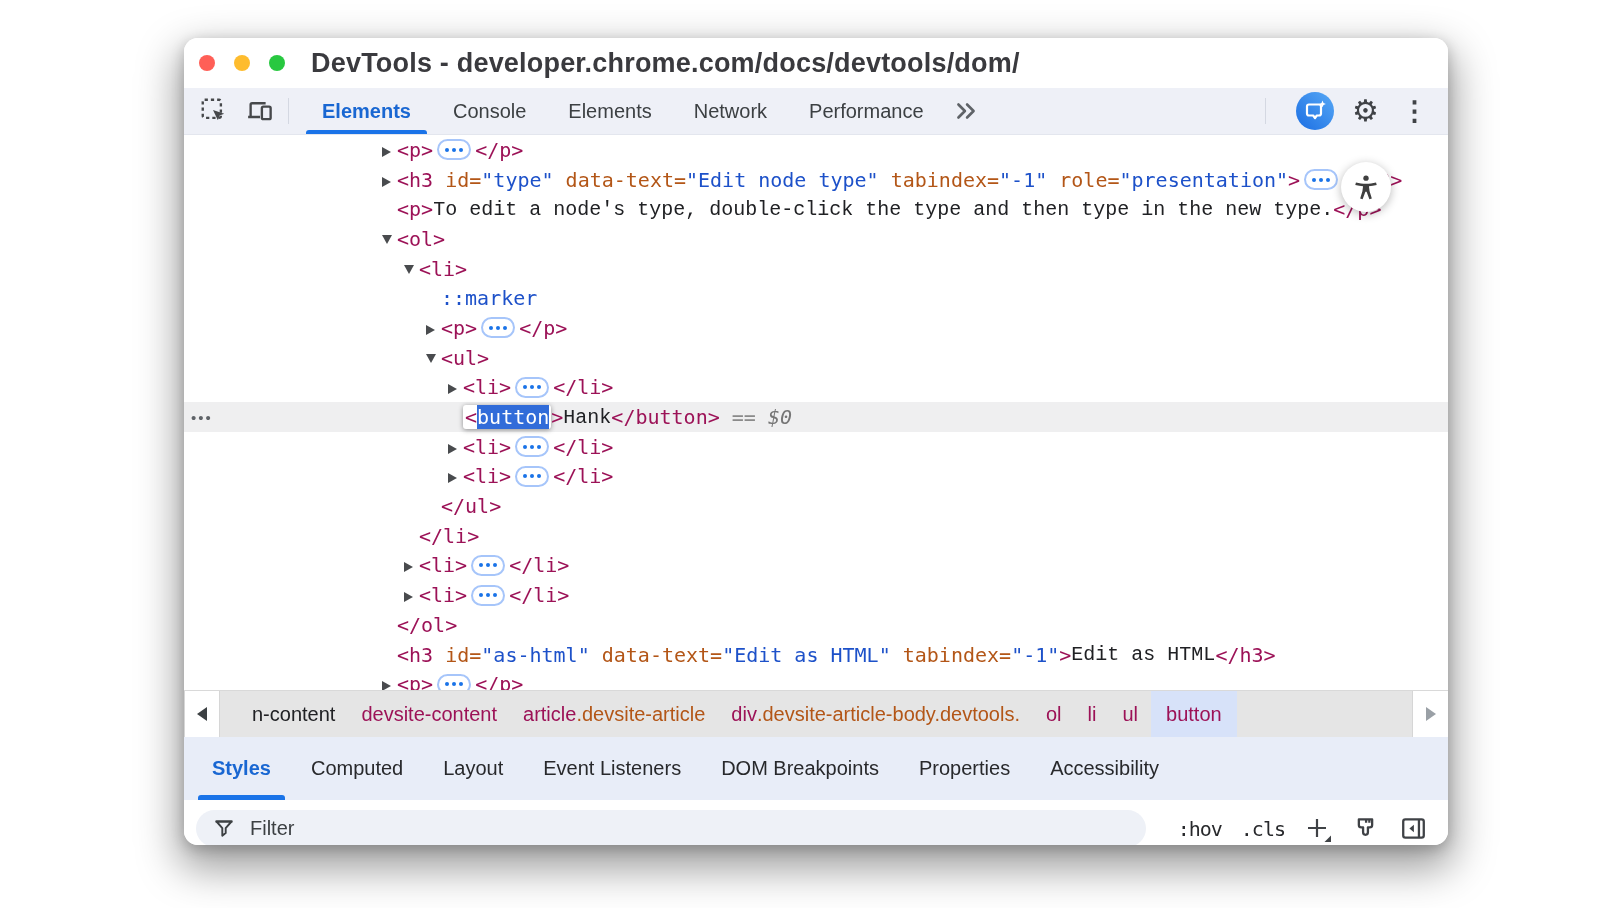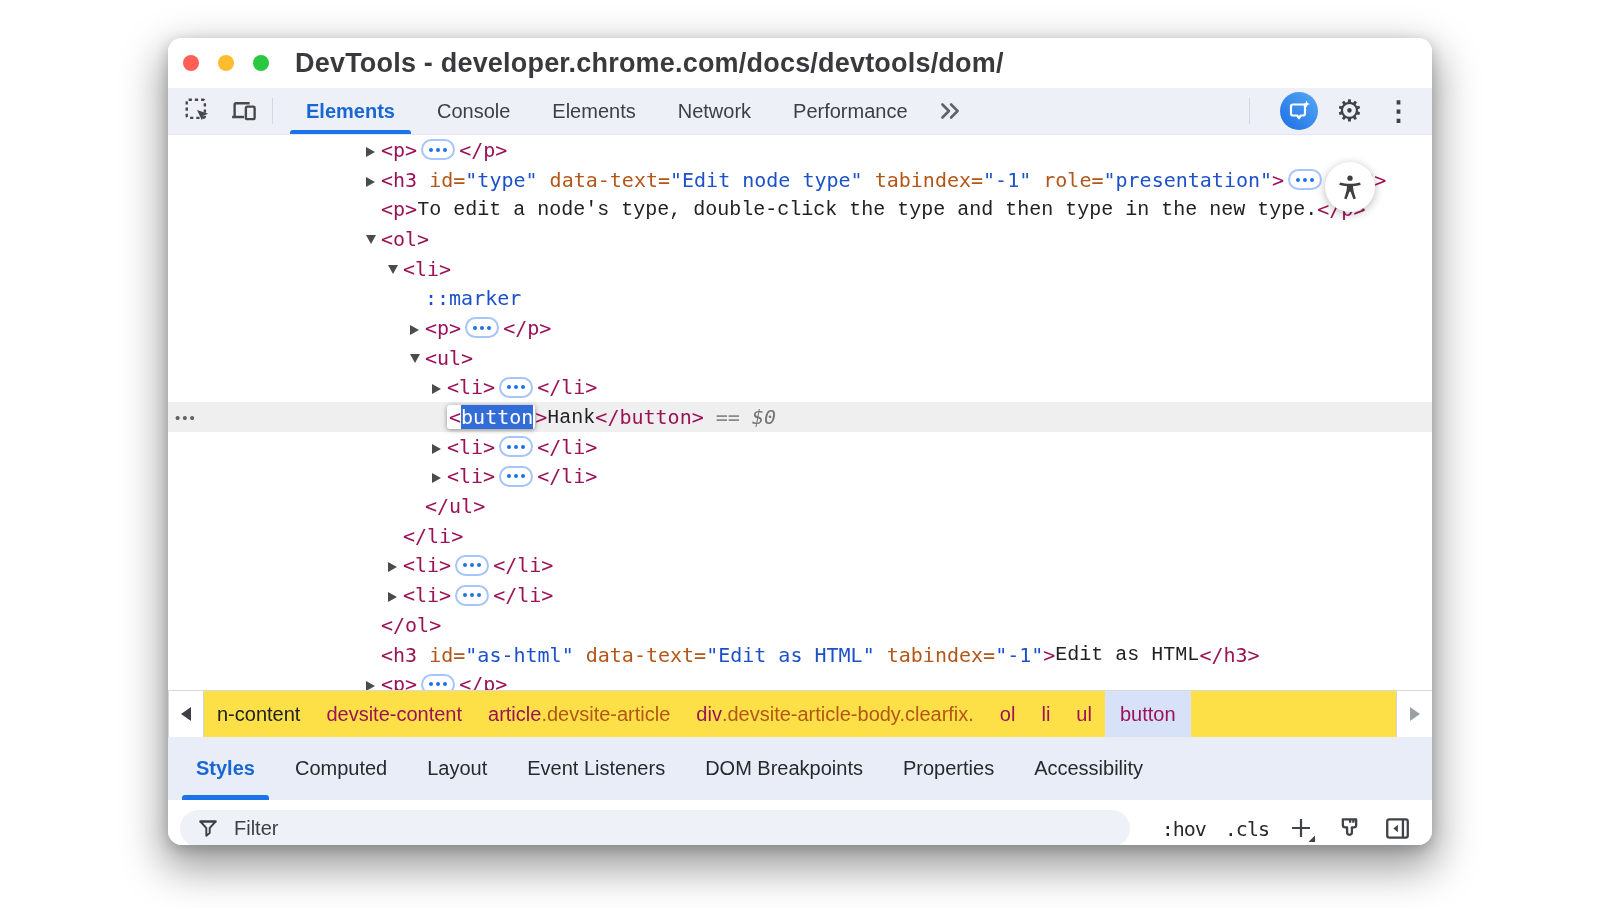--- a/index.html
+++ b/index.html
@@ -4,21 +4,21 @@
 <style>
   :root{
     --accent:#1a73e8; --tab-blue:#1967d2; --tag:#9c1257; --attr:#b35617;
     --val:#1d51c9; --txt:#202124; --gray:#8a8a8a; --icon:#3f4246;
     --toolbar-bg:#eef0f7; --stab-bg:#e8edf8; --sel-row:#efeff0;
     --sel-word:#316cd9; --crumb-sel:#d7e2f9; --pill-border:#a6c5fa;
   }
   *{box-sizing:border-box;margin:0;padding:0}
   html,body{width:1600px;height:908px;background:#fff;overflow:hidden;
     font-family:"Liberation Sans",sans-serif;}
-  .window{position:absolute;left:168px;top:38px;width:1264px;height:807px;
+  .window{position:absolute;left:184px;top:38px;width:1264px;height:807px;
     background:#fff;border-radius:14px;overflow:hidden;
     box-shadow:0 18px 42px 6px rgba(0,0,0,.38),0 4px 14px rgba(0,0,0,.20);}
   
   .titlebar{height:50px;background:#fff;display:flex;align-items:center;position:relative;}
   .lights{display:flex;gap:19px;margin-left:15px;}
   .light{width:16px;height:16px;border-radius:50%;}
   .light.r{background:#ff5f57}.light.y{background:#febc2e}.light.g{background:#28c840}
   .title{position:absolute;left:127px;font-size:27px;font-weight:bold;color:#3a3a3e;letter-spacing:.2px;}
   
   .toolbar{height:47px;background:var(--toolbar-bg);display:flex;align-items:center;
@@ -57,21 +57,21 @@
   .pill{display:inline-flex;align-items:center;justify-content:center;gap:3px;
     width:34px;height:21px;border:2px solid var(--pill-border);border-radius:11px;
     background:#fff;margin:0 4px;vertical-align:-2px;}
   .pill i{width:4px;height:4px;border-radius:50%;background:var(--accent);}
   .editbox{display:inline-block;background:#fff;border-radius:3px;padding:0 2px;
     box-shadow:0 1px 5px rgba(0,0,0,.42);}
   .selword{background:var(--sel-word);color:#fff;}
   .a11y-cursor{position:absolute;left:1157px;top:27px;width:50px;height:50px;border-radius:50%;
     background:#fff;box-shadow:0 2px 10px rgba(0,0,0,.28);display:flex;align-items:center;justify-content:center;z-index:5;}
   
-  .crumbbar{height:47px;background:#fde047;border-top:1px solid #d9d9d9;display:flex;align-items:stretch;position:relative;font-size:20px;}
+  .crumbbar{height:47px;background:#e5e5e5;border-top:1px solid #d9d9d9;display:flex;align-items:stretch;position:relative;font-size:20px;gap:19px;}
   .crumb-nav{width:36px;flex:0 0 36px;display:flex;align-items:center;justify-content:center;
     background:#fff;border:1px solid #d6d6d6;border-top:none;border-bottom:none;}
   .crumb-nav.rgt{position:absolute;right:0;top:0;bottom:0;border-right:none;}
   .tri-l{width:0;height:0;border-right:10px solid #3c4043;border-top:7px solid transparent;border-bottom:7px solid transparent;}
   .tri-r{width:0;height:0;border-left:10px solid #9aa0a6;border-top:7px solid transparent;border-bottom:7px solid transparent;}
   .crumbs{display:flex;align-items:stretch;overflow:hidden;margin-right:40px;}
   .crumb{display:flex;align-items:center;margin:0 13px;white-space:nowrap;}
   .crumb.sel{background:var(--crumb-sel);margin:0;padding:0 15px;}
   .c-plain{color:#202124}.c-tag{color:var(--tag)}.c-cls{color:var(--attr)}
   
@@ -191,21 +191,21 @@
         </div>
         <div class="crumb">
           <span class="c-tag">devsite-content</span>
         </div>
         <div class="crumb">
           <span class="c-tag">article</span>
           <span class="c-cls">.devsite-article</span>
         </div>
         <div class="crumb">
           <span class="c-tag">div</span>
-          <span class="c-cls">.devsite-article-body.clearfix.</span>
+          <span class="c-cls">.devsite-article-body.devtools.</span>
         </div>
         <div class="crumb">
           <span class="c-tag">ol</span>
         </div>
         <div class="crumb">
           <span class="c-tag">li</span>
         </div>
         <div class="crumb">
           <span class="c-tag">ul</span>
         </div>

